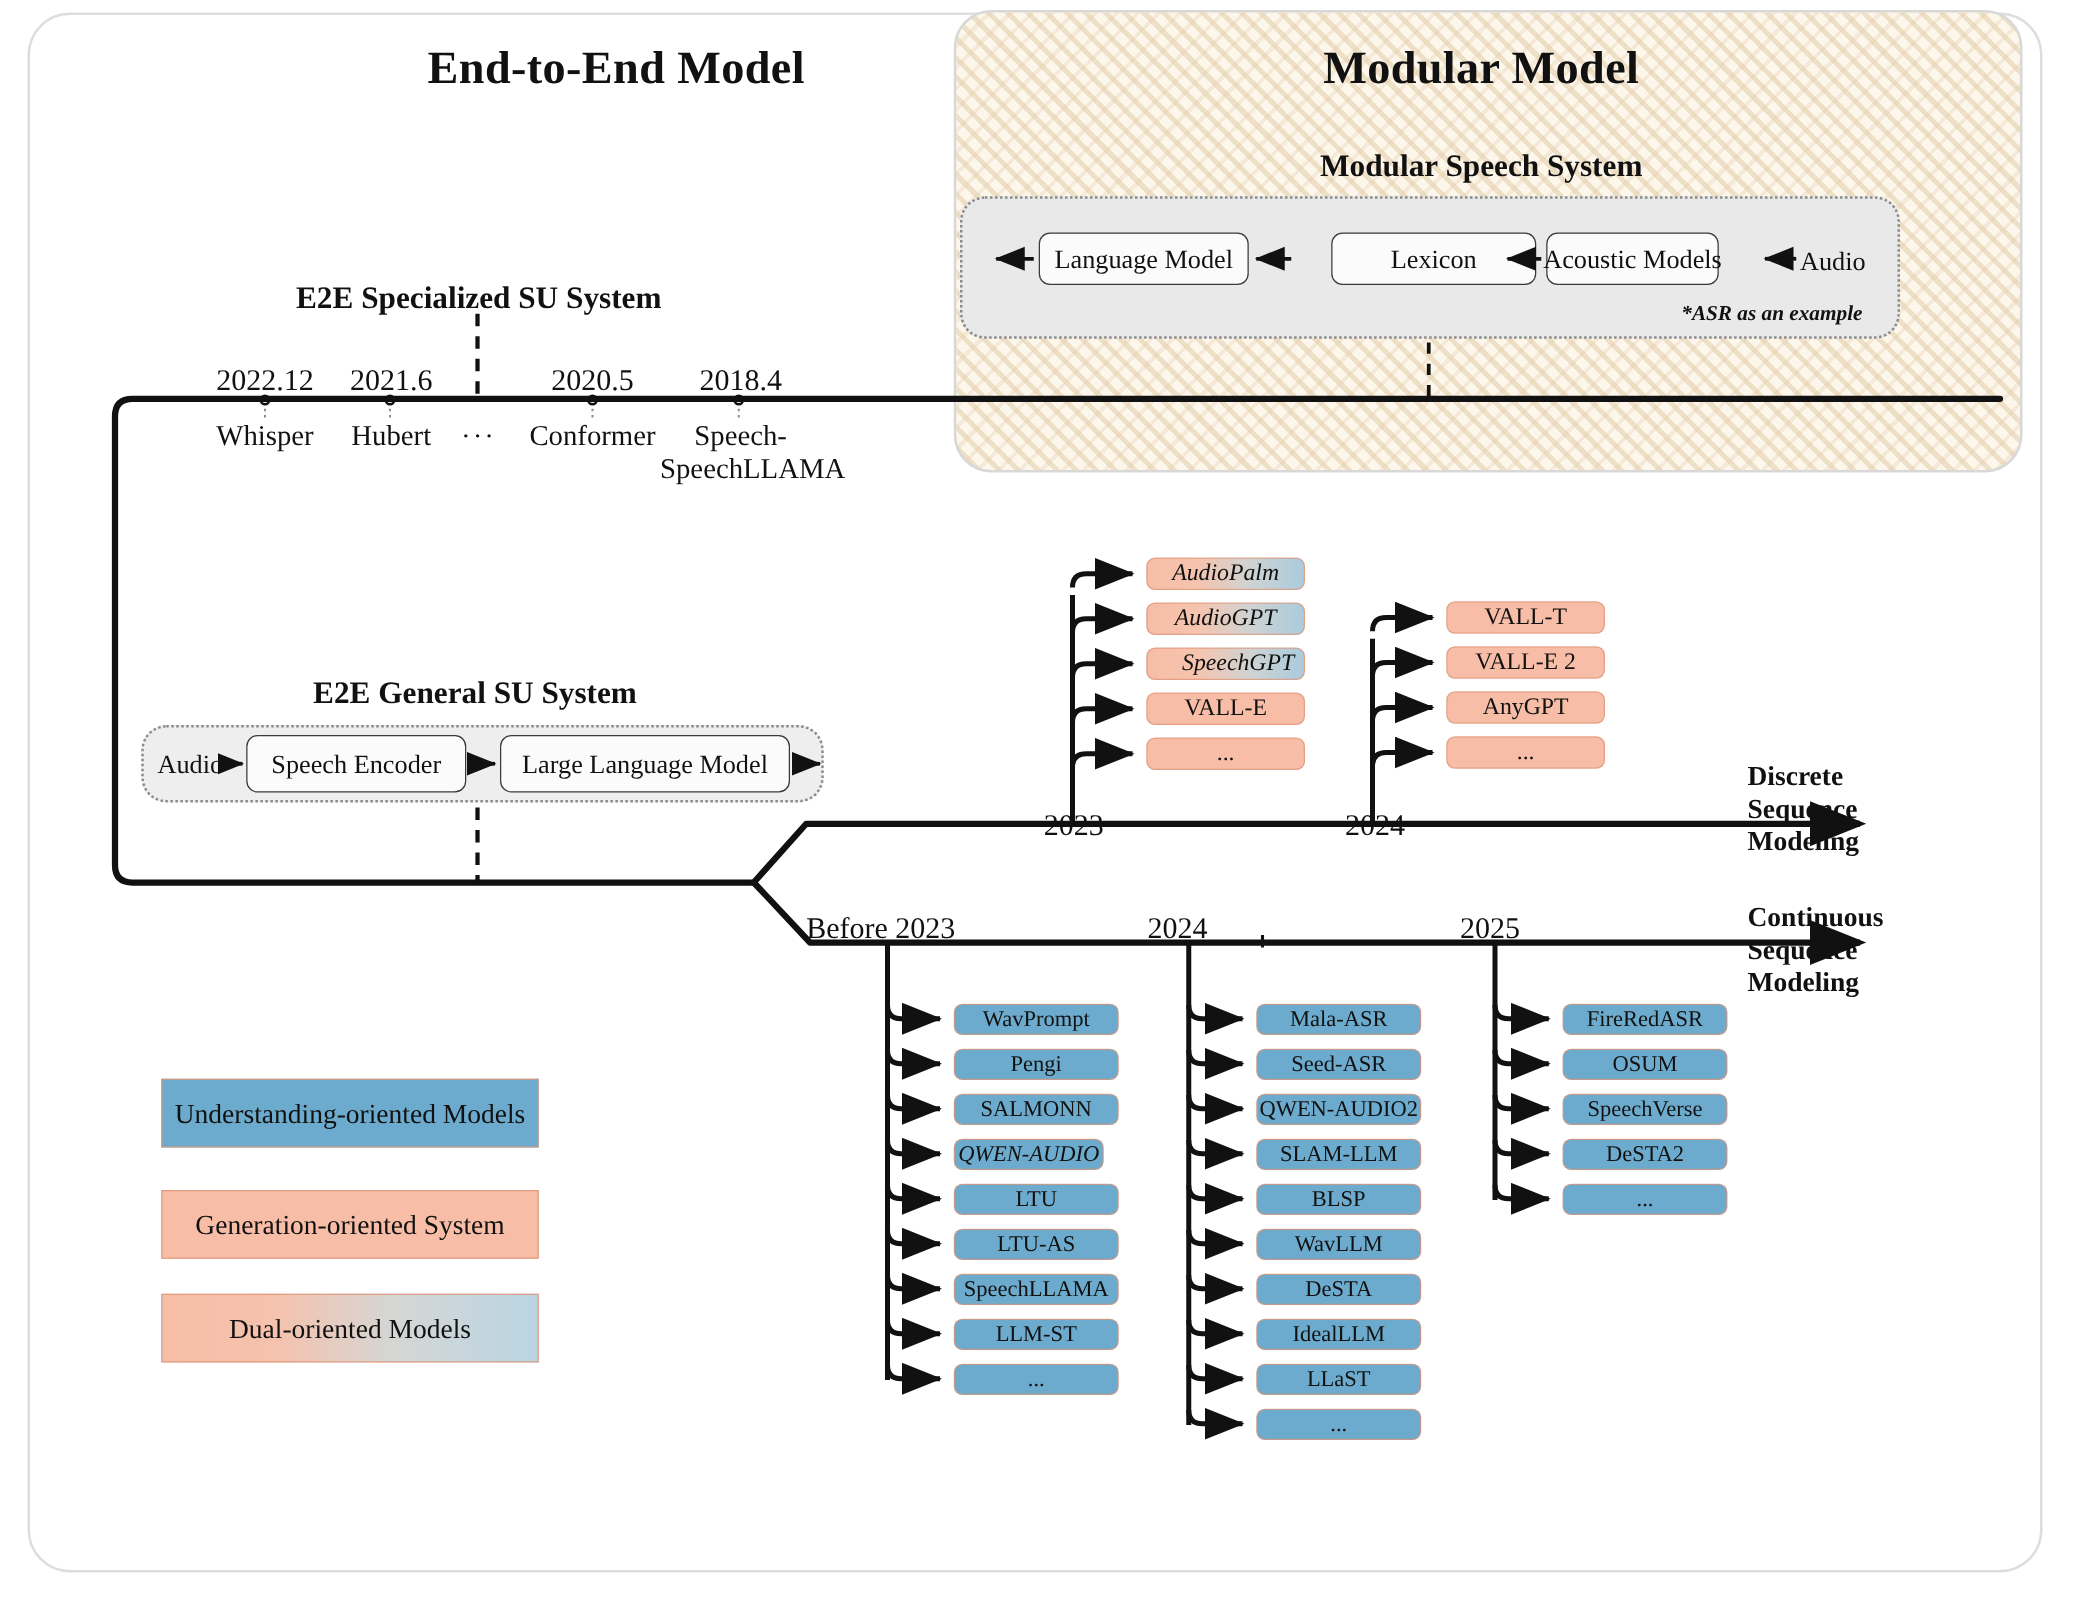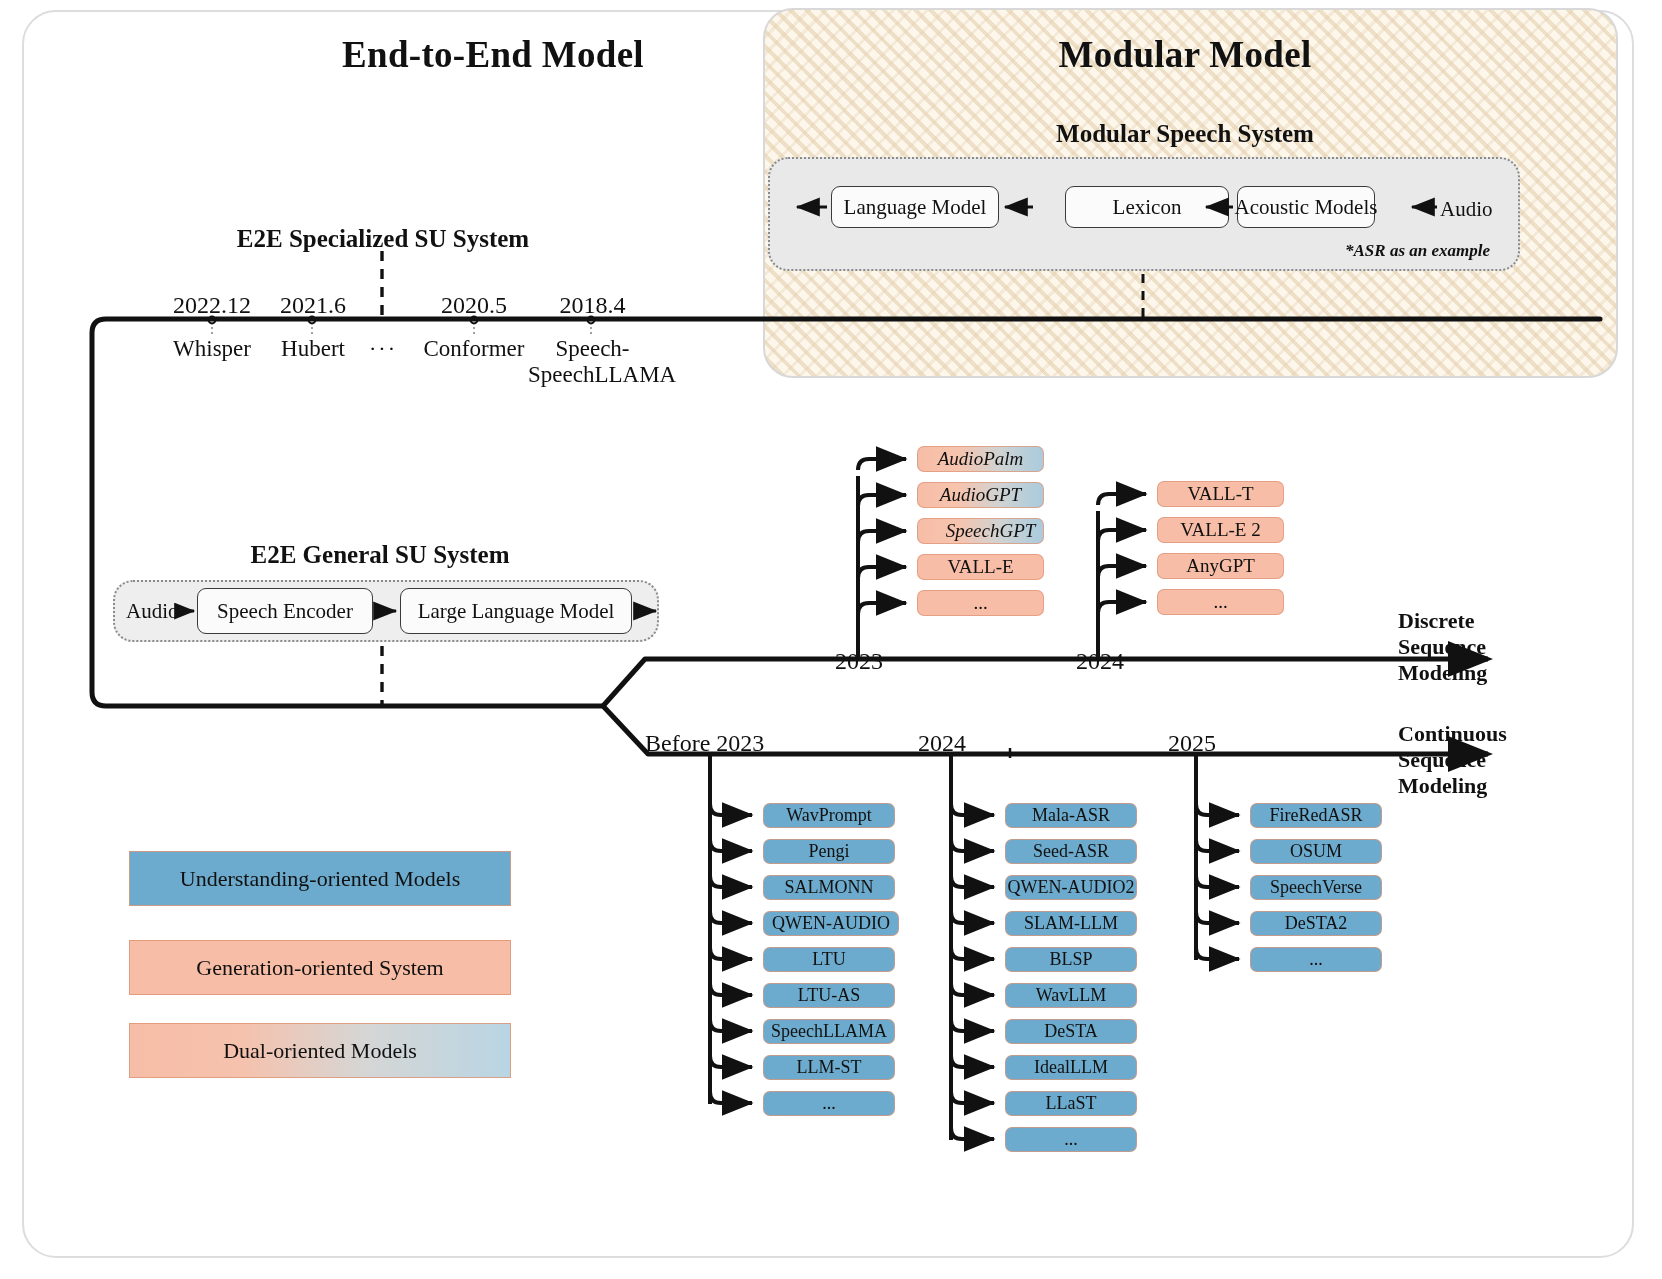--- a/index.html
+++ b/index.html
@@ -47,22 +47,22 @@
   .chip{position:absolute;border-radius:7px;display:flex;align-items:center;justify-content:center;
     font-size:19px;color:#111;box-sizing:border-box;white-space:nowrap;
     border:1px solid rgba(222,150,120,.75);}
   .chip.blue{background:#6cabcd;}
   .chip.orange{background:#f7bda6;}
   .chip.dual{background:linear-gradient(90deg,#f7bda6 0%,#f6c4ae 32%,#cfd3d3 66%,#a9cbdd 100%);font-style:italic;}
 
   .chip-sm{font-size:18px;}
 
   
-  .legend-box{position:absolute;width:382px;height:55px;border:1px solid rgba(222,150,120,.85);
-    display:flex;align-items:center;justify-content:center;font-size:22px;color:#111;box-sizing:border-box;}
+  .legend-box{position:absolute;width:302px;height:55px;border:1px solid rgba(222,150,120,.85);
+    display:flex;align-items:center;justify-content:center;font-size:22px;color:#111;box-sizing:border-box;margin-top:12px;}
   .legend-box.blue{background:#6cabcd;}
   .legend-box.orange{background:#f7bda6;}
   .legend-box.dual{background:linear-gradient(90deg,#f7bda6 0%,#f5c2ad 30%,#d5d6d5 62%,#b9d5e3 100%);}
 
   
   .axis-caption{position:absolute;font-weight:bold;font-size:22px;line-height:1.18;color:#111;white-space:nowrap;}
 
   
   svg.ink{position:absolute;left:0;top:0;width:1662px;height:1279px;pointer-events:none;overflow:visible;}
 </style>
@@ -175,21 +175,21 @@
 
   <div class="chip blue chip-sm" style="left:763px;top:803px;width:132px;height:25px;">
       <span>WavPrompt</span>
     </div>
   <div class="chip blue chip-sm" style="left:763px;top:839px;width:132px;height:25px;">
       <span>Pengi</span>
     </div>
   <div class="chip blue chip-sm" style="left:763px;top:875px;width:132px;height:25px;">
       <span>SALMONN</span>
     </div>
-  <div class="chip blue chip-sm" style="left:763px;top:911px;width:136px;height:25px;">
+  <div class="chip blue chip-sm" style="left:763px;top:911px;width:120px;height:25px;font-style:italic;">
       <span>QWEN-AUDIO</span>
     </div>
   <div class="chip blue chip-sm" style="left:763px;top:947px;width:132px;height:25px;">
       <span>LTU</span>
     </div>
   <div class="chip blue chip-sm" style="left:763px;top:983px;width:132px;height:25px;">
       <span>LTU-AS</span>
     </div>
   <div class="chip blue chip-sm" style="left:763px;top:1019px;width:132px;height:25px;">
       <span>SpeechLLAMA</span>

